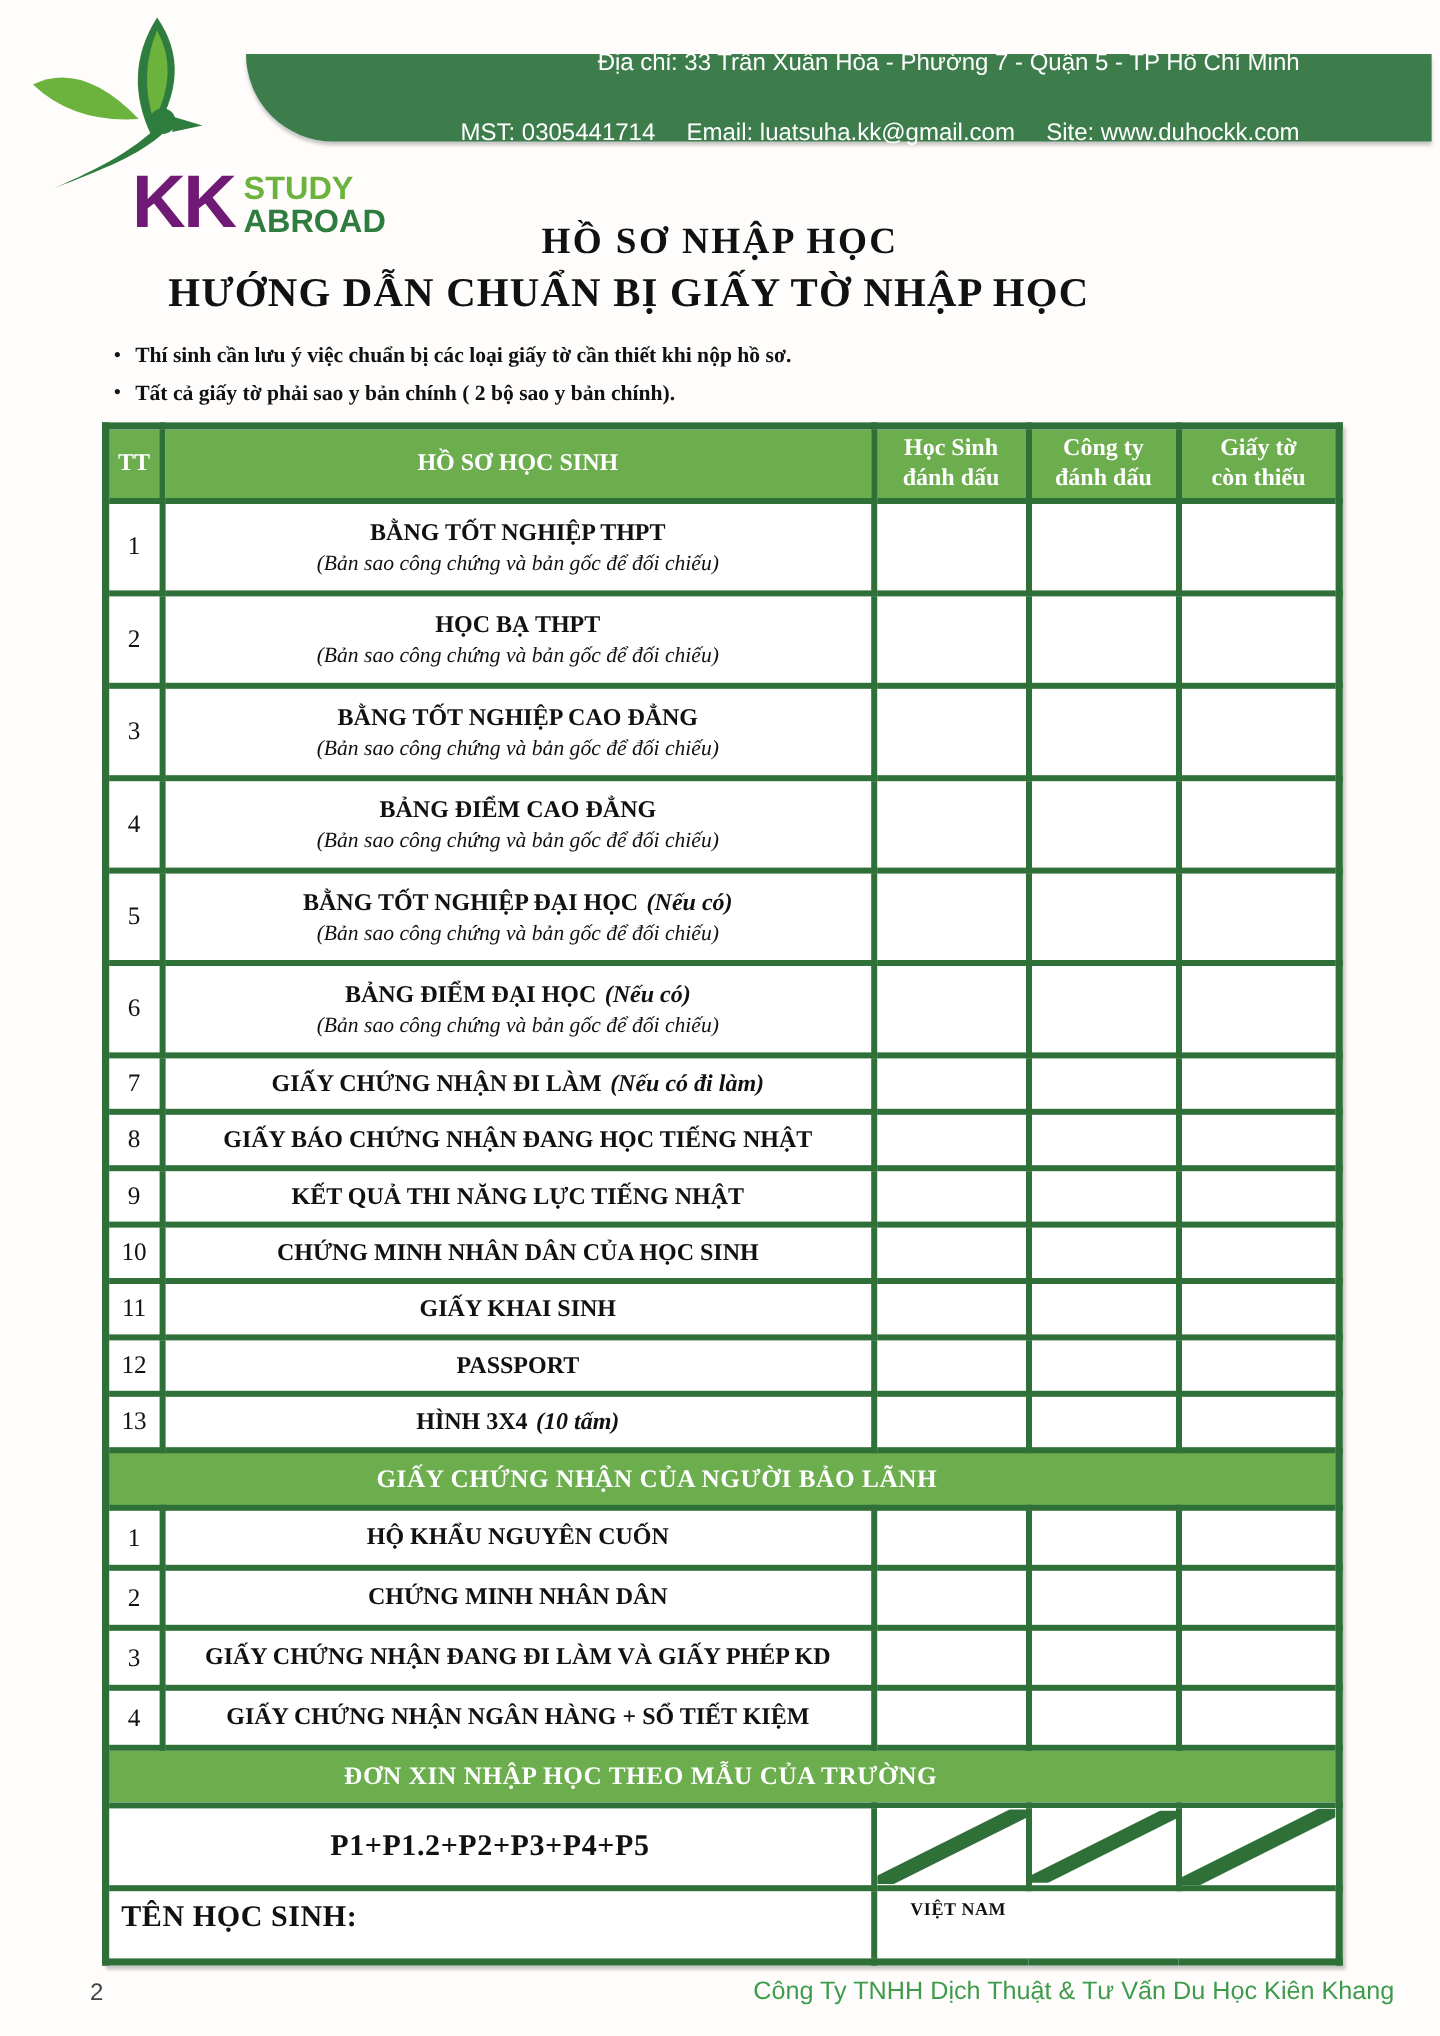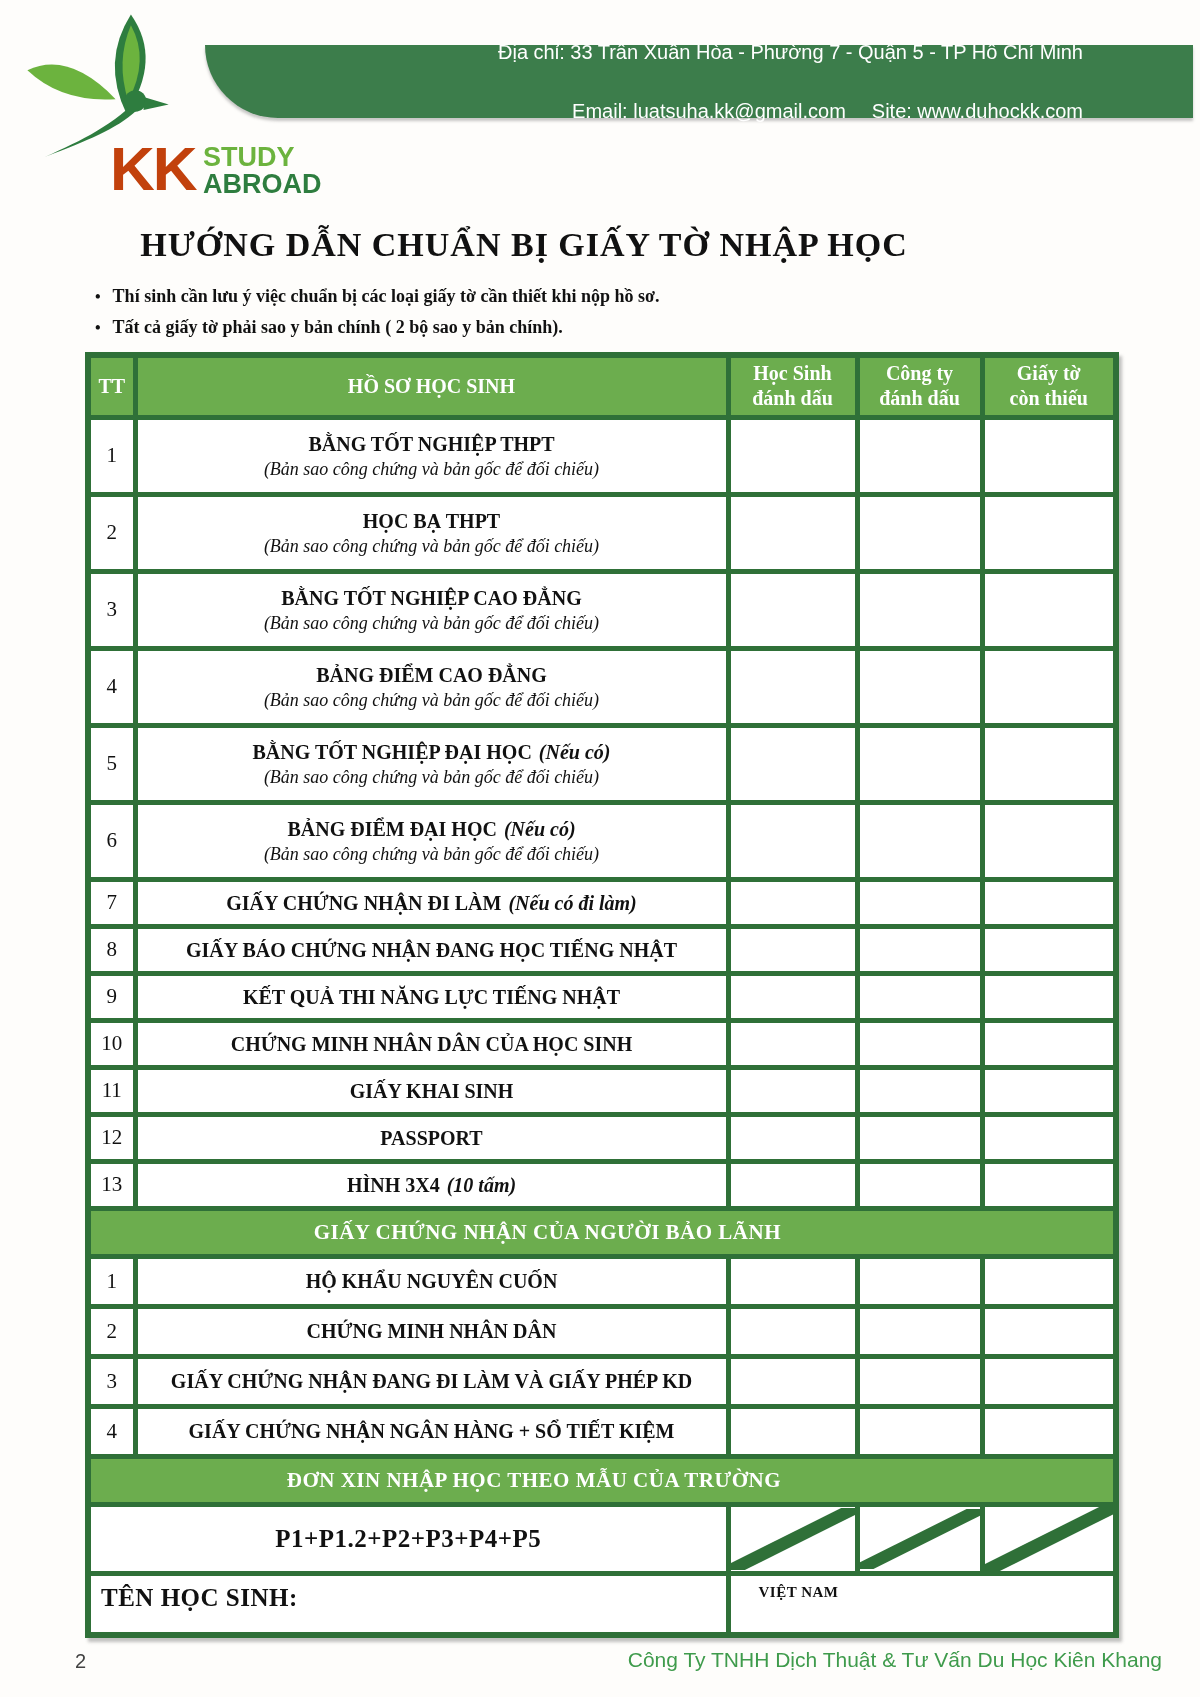--- a/index.html
+++ b/index.html
@@ -16,21 +16,21 @@
     display:flex;flex-direction:column;justify-content:center;
     padding-right:0;box-sizing:border-box;gap:32px;
   }
   .band-line1{text-align:right;padding-right:110px;font-size:20px;line-height:26px;}
   .band-line2{display:flex;justify-content:flex-end;gap:26px;padding-right:110px;font-size:20px;line-height:28px;}
   
   .logo{position:absolute;left:14px;top:8px;width:310px;height:200px;}
   .logo svg{position:absolute;left:8px;top:4px;}
   .logo-kk{
     position:absolute;left:96px;top:130px;font-family:"Liberation Sans", sans-serif;
-    font-weight:bold;font-size:62px;line-height:62px;color:#c2410c;letter-spacing:-2px;
+    font-weight:bold;font-size:62px;line-height:62px;color:#701a75;letter-spacing:-2px;
   }
   .logo-sub{position:absolute;left:189px;top:136px;font-family:"Liberation Sans", sans-serif;font-weight:bold;line-height:27px;font-size:27px;letter-spacing:0;}
   .logo-study{color:#6CB33E;display:block;}
   .logo-abroad{color:#2E7D3F;display:block;}
   
   .title1{position:absolute;left:0;top:183px;width:1200px;text-align:center;
     font-weight:bold;font-size:31px;letter-spacing:2px;}
   .title2{position:absolute;left:0;top:226px;width:1048px;text-align:center;
     font-weight:bold;font-size:34px;letter-spacing:1px;}
   
@@ -74,20 +74,21 @@
   .footer-company{position:absolute;right:38px;top:1648px;font-family:"Liberation Sans", sans-serif;font-size:21px;color:#3F9B4C;}
 </style>
 </head>
 <body>
 
 <div class="page">
 
   <div class="top-band">
     <div class="band-line1">Địa chỉ: 33 Trần Xuân Hòa - Phường 7 - Quận 5 - TP Hồ Chí Minh</div>
     <div class="band-line2">
+      <span>MST: 0305441714</span>
       <span>Email: luatsuha.kk@gmail.com</span>
       <span>Site: www.duhockk.com</span>
     </div>
   </div>
 
   <div class="logo">
     <svg width="180" height="150" viewBox="0 0 200 165">
 
       <path d="M121,2 Q156,52 116,112 Q88,54 121,2 Z" fill="#2E7D3F"></path>
 
@@ -101,20 +102,21 @@
 
       <path d="M136,94 L163,102 L135,108 Z" fill="#2E7D3F"></path>
     </svg>
     <div class="logo-kk">KK</div>
     <div class="logo-sub">
       <span class="logo-study">STUDY</span>
       <span class="logo-abroad">ABROAD</span>
     </div>
   </div>
 
+  <div class="title1">HỒ SƠ NHẬP HỌC</div>
   <div class="title2">HƯỚNG DẪN CHUẨN BỊ GIẤY TỜ NHẬP HỌC</div>
 
   <div class="notes">
     <div class="note-item">
       <span class="note-bullet">•</span>
       <span>Thí sinh cần lưu ý việc chuẩn bị các loại giấy tờ cần thiết khi nộp hồ sơ.</span>
     </div>
     <div class="note-item">
       <span class="note-bullet">•</span>
       <span>Tất cả giấy tờ phải sao y bản chính ( 2 bộ sao y bản chính).</span>

